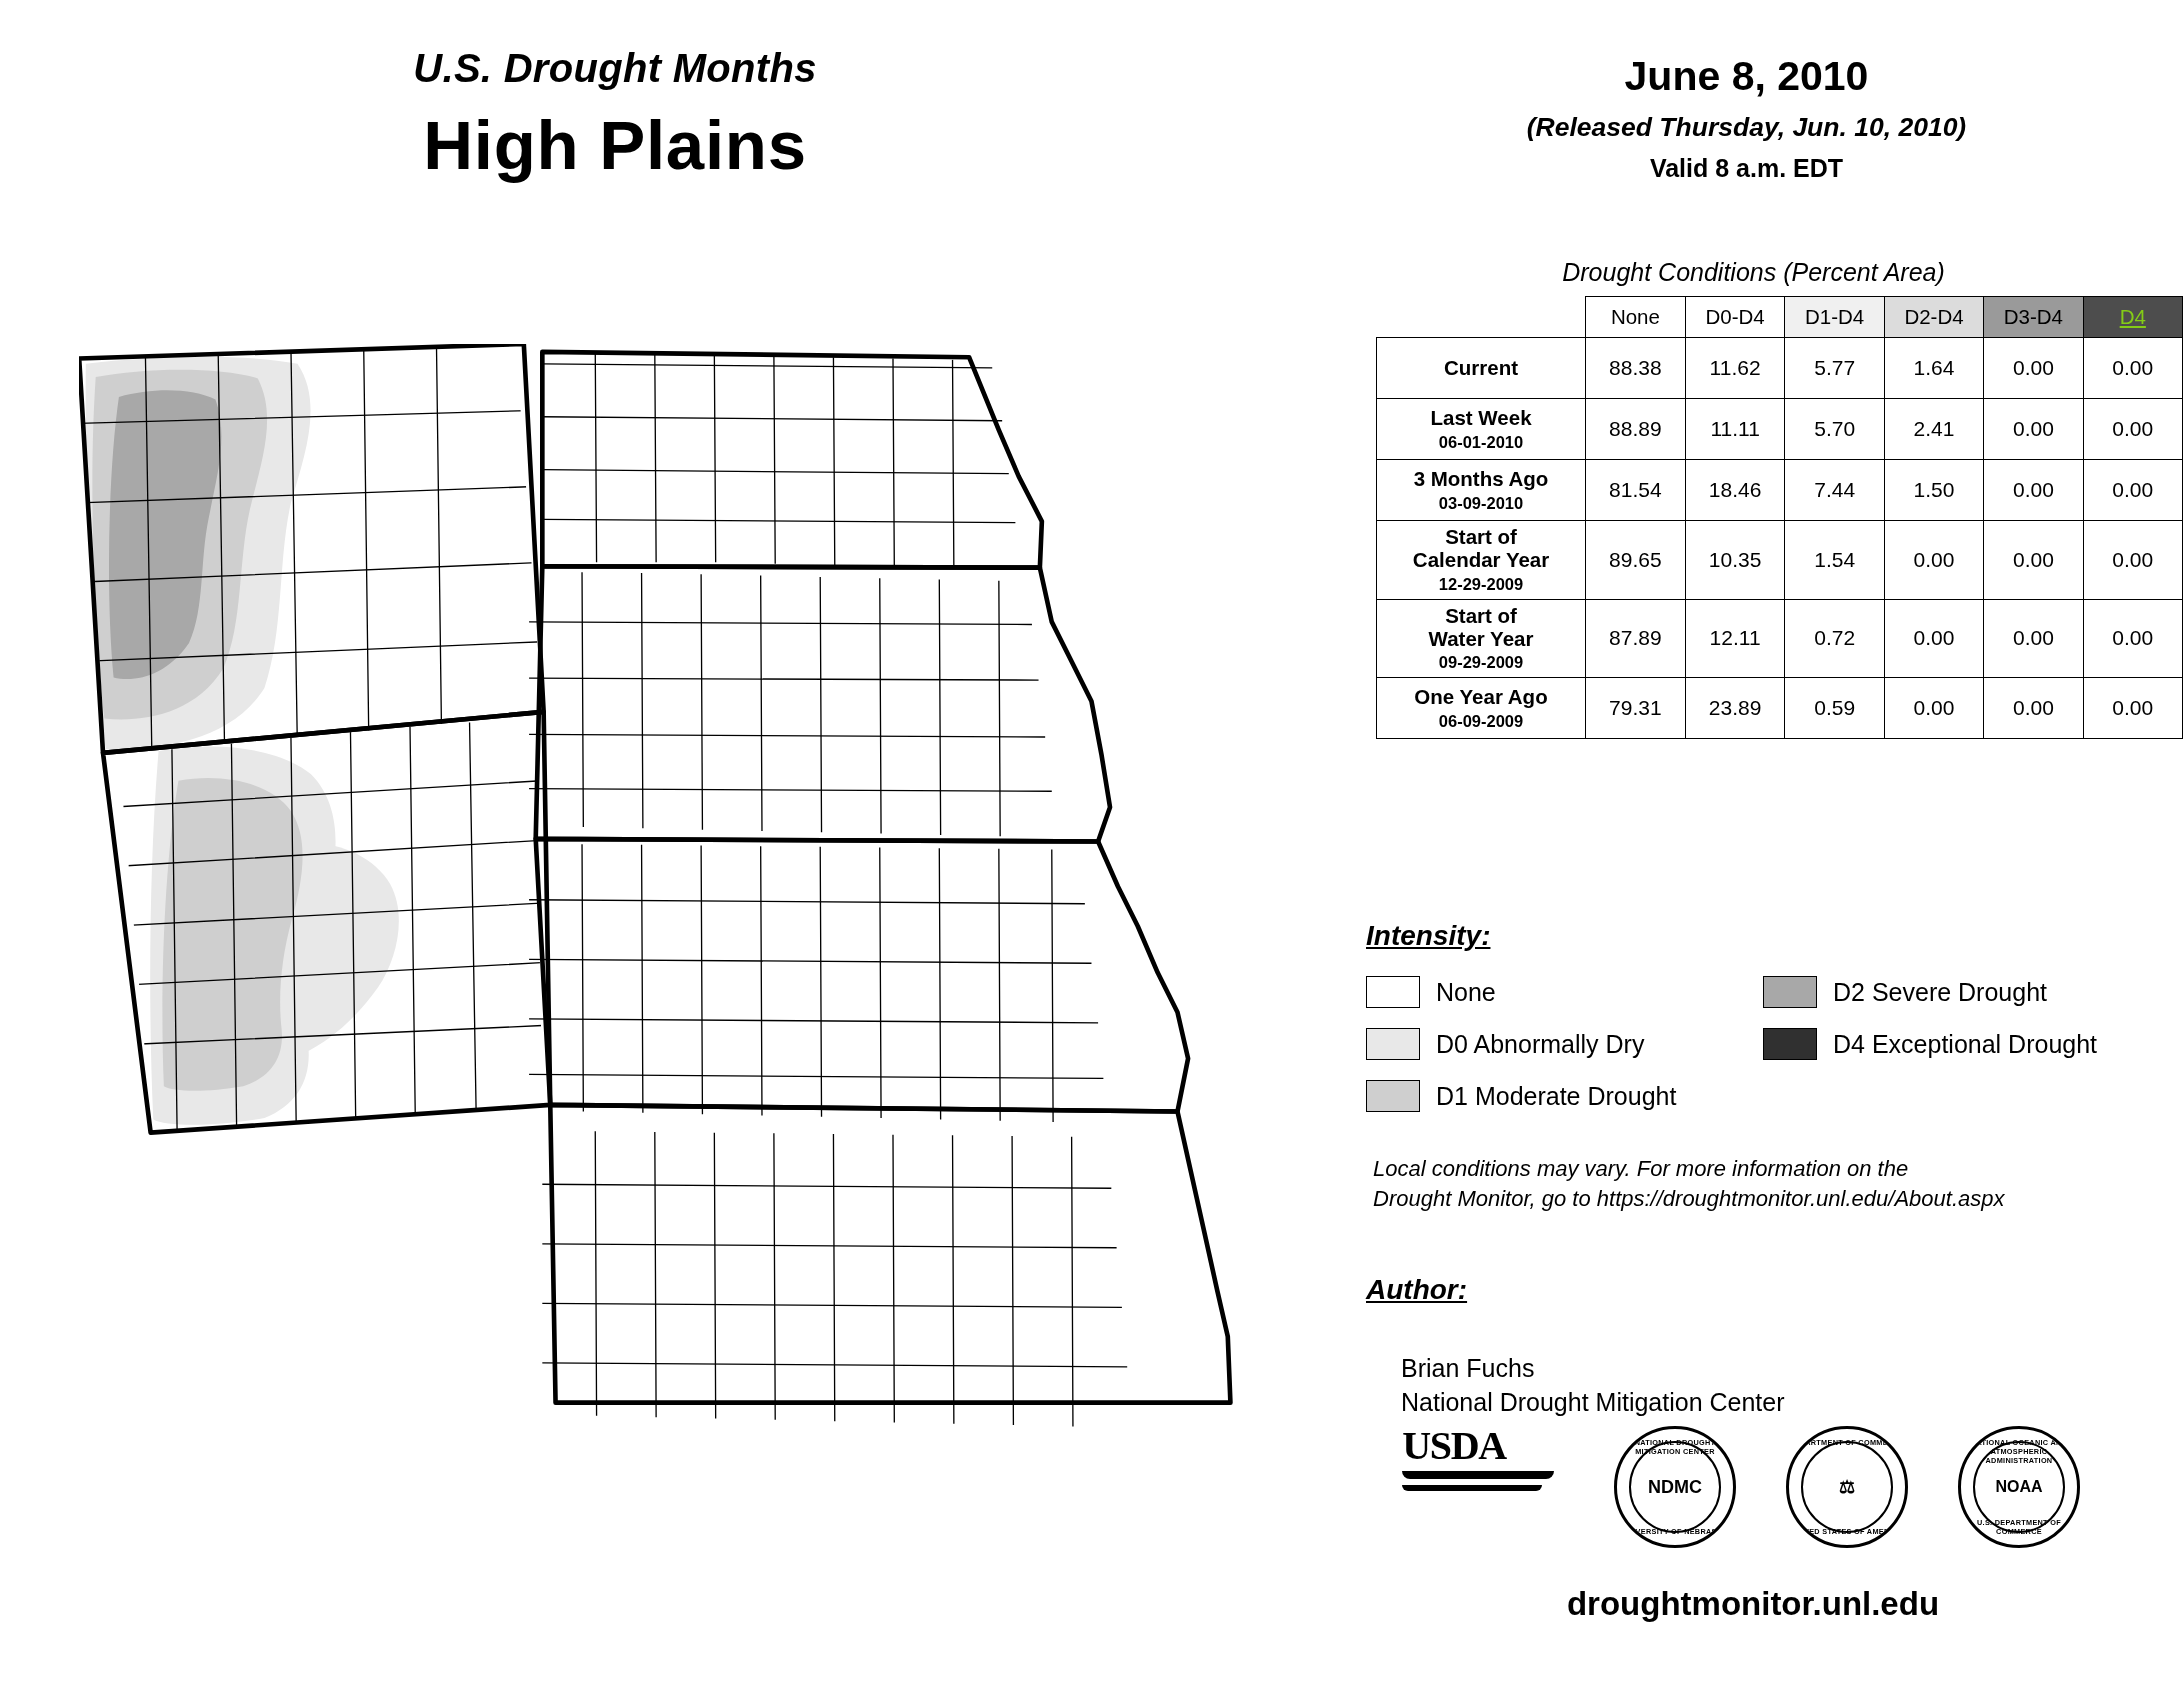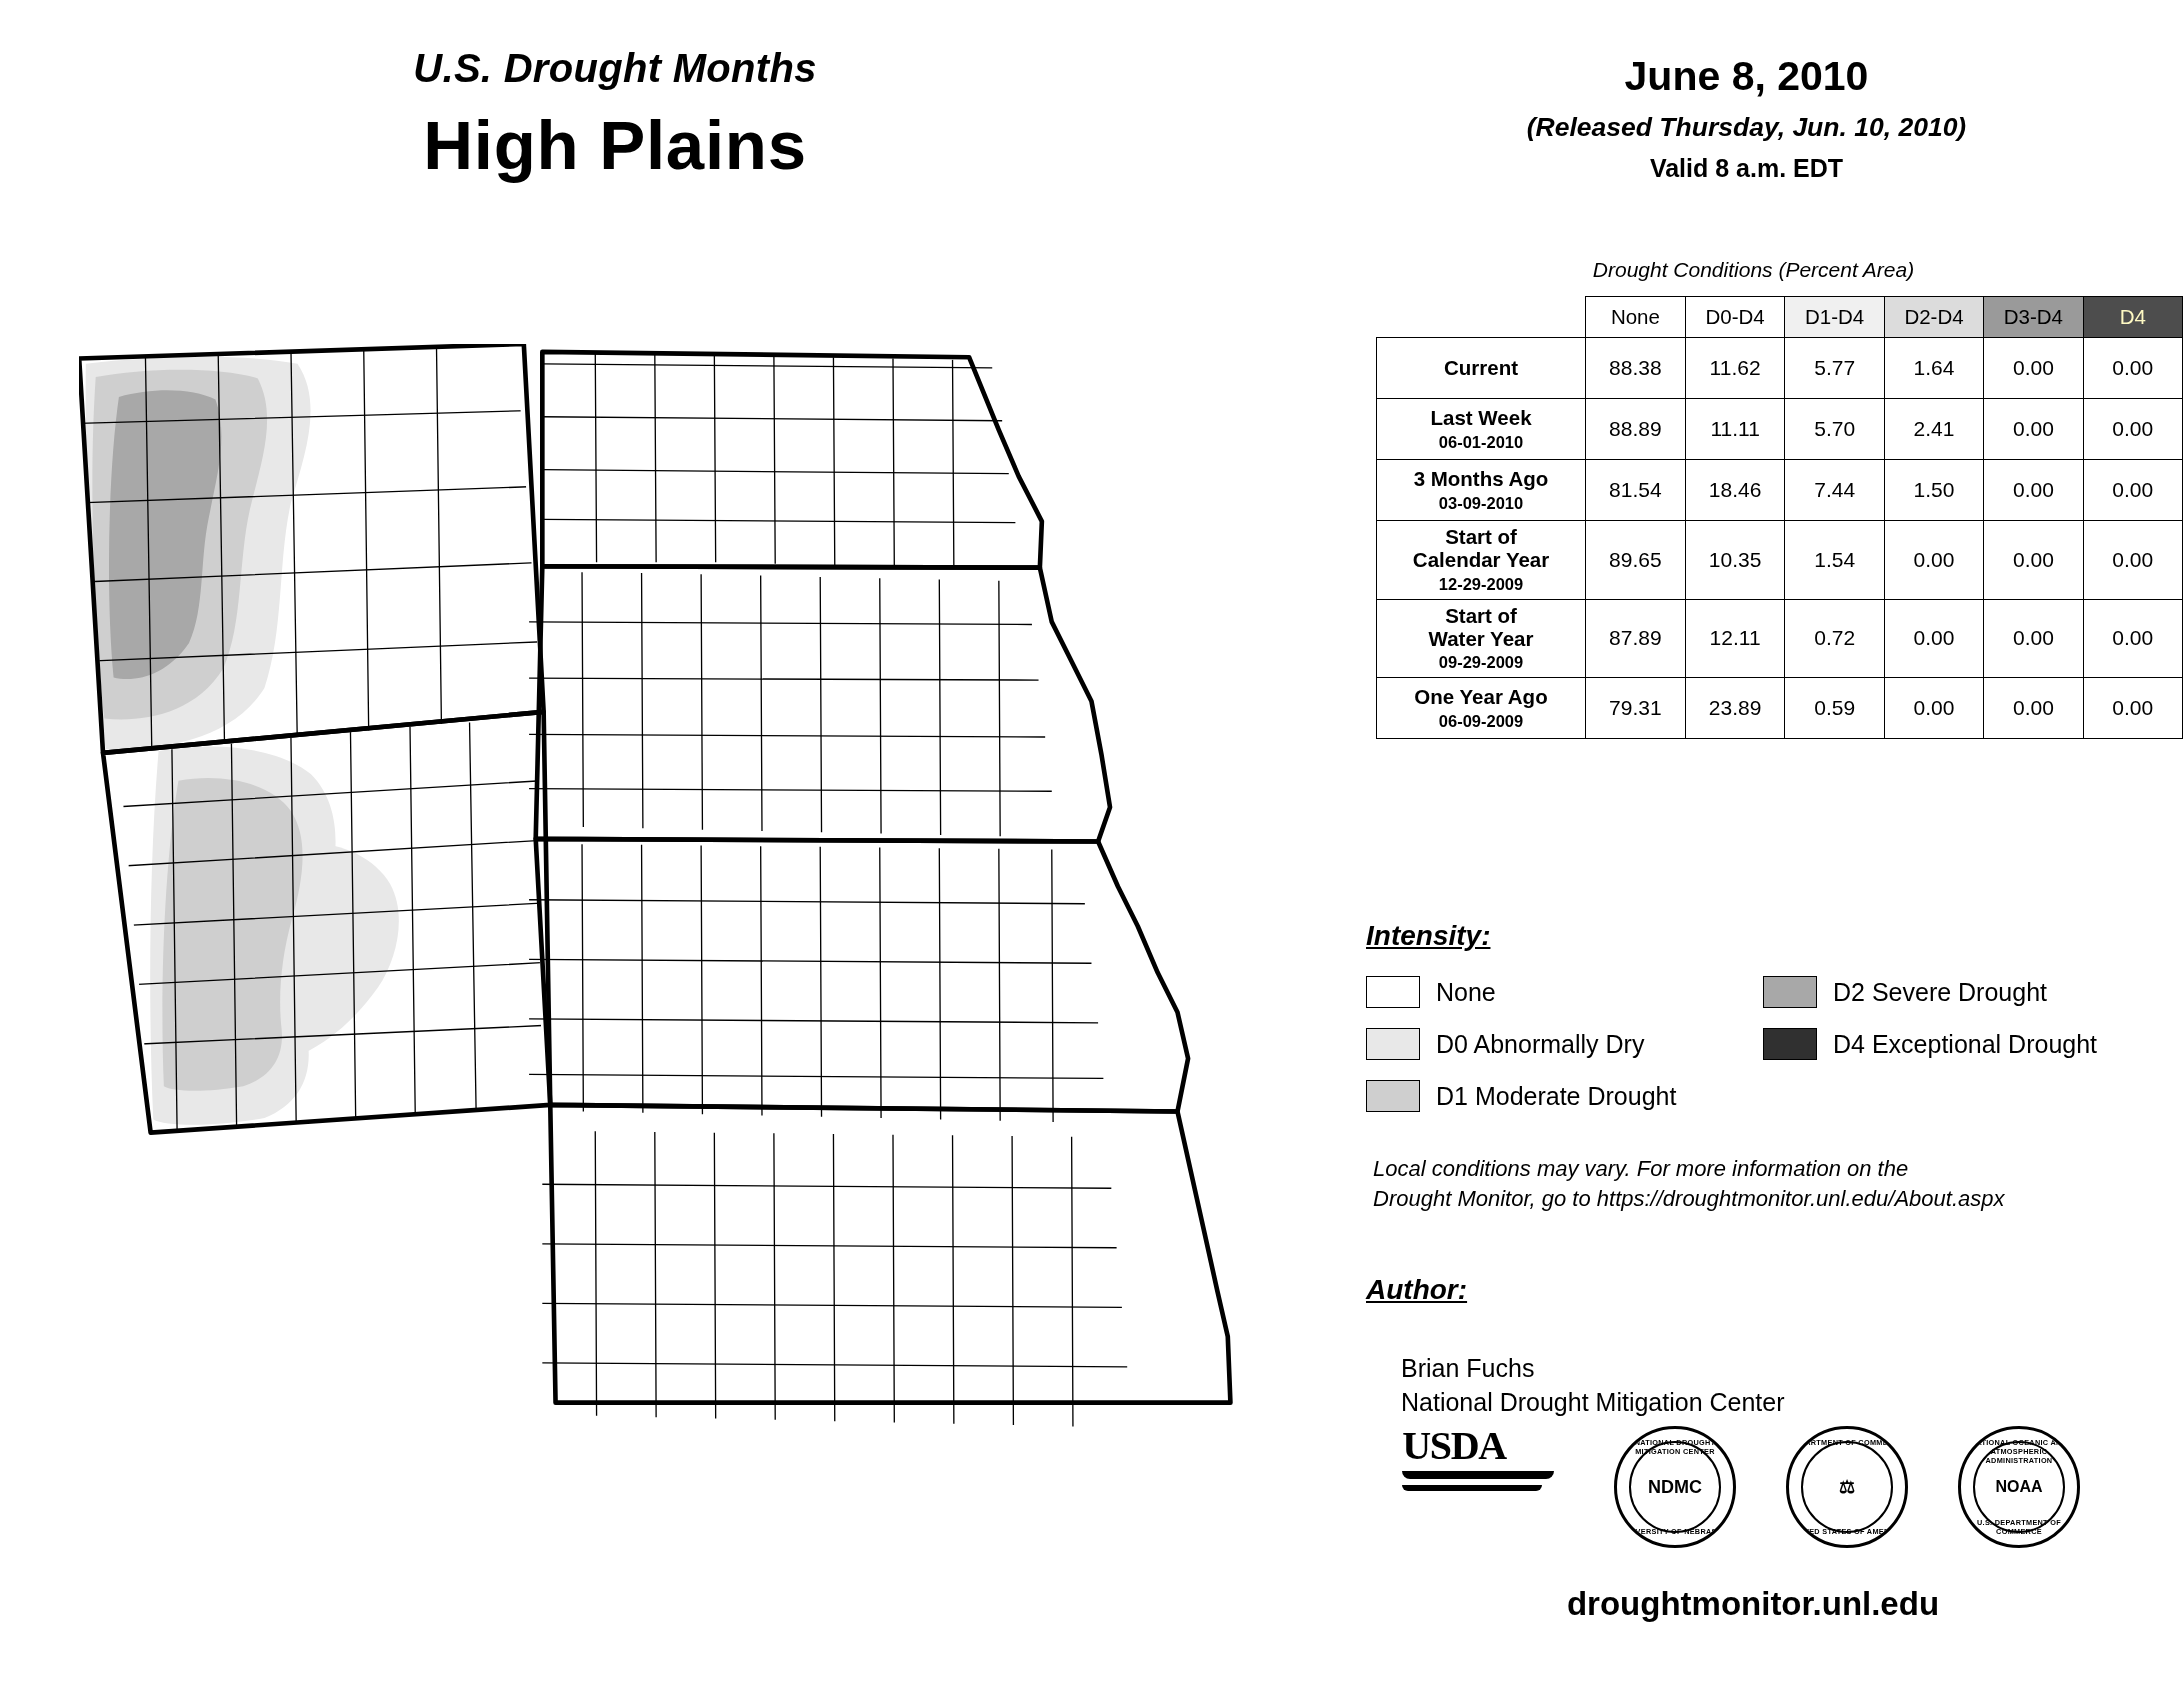--- a/index.html
+++ b/index.html
@@ -67,21 +67,21 @@
     margin-top: 10.6px;
   }
 
   
   .table-caption {
     position: absolute;
     left: 1363px;
     top: 258px;
     width: 781px;
     text-align: center;
-    font-size: 21px;
+    font-size: 25px;
     font-style: italic;
   }
   table.cond {
     position: absolute;
     left: 1376px;
     top: 296px;
     border-collapse: collapse;
     font-size: 20px;
   }
   table.cond td, table.cond th {
@@ -92,21 +92,21 @@
   table.cond th {
     font-weight: normal;
     font-size: 20.5px;
     height: 38px;
   }
   .hdr-none { width: 98px; background:#ffffff; }
   .hdr-d0   { width: 98px; background:#ffffff; }
   .hdr-d1   { width: 98px; background:#f0f0f0; }
   .hdr-d2   { width: 98px; background:#dcdcdc; }
   .hdr-d3   { width: 98px; background:#9a9a9a; }
-  .hdr-d4   { width: 98px; background:#4d4d4d; color:#fef9c3; }
+  .hdr-d4   { width: 98px; background:#4d4d4d; color:#84cc16;text-decoration:underline; }
   .rowlabel {
     width: 198px;
     padding: 5.3px 6.6px;
     line-height: 1.12;
   }
   .rowlabel .main {
     font-size: 20.5px;
     font-weight: bold;
     display: block;
   }

